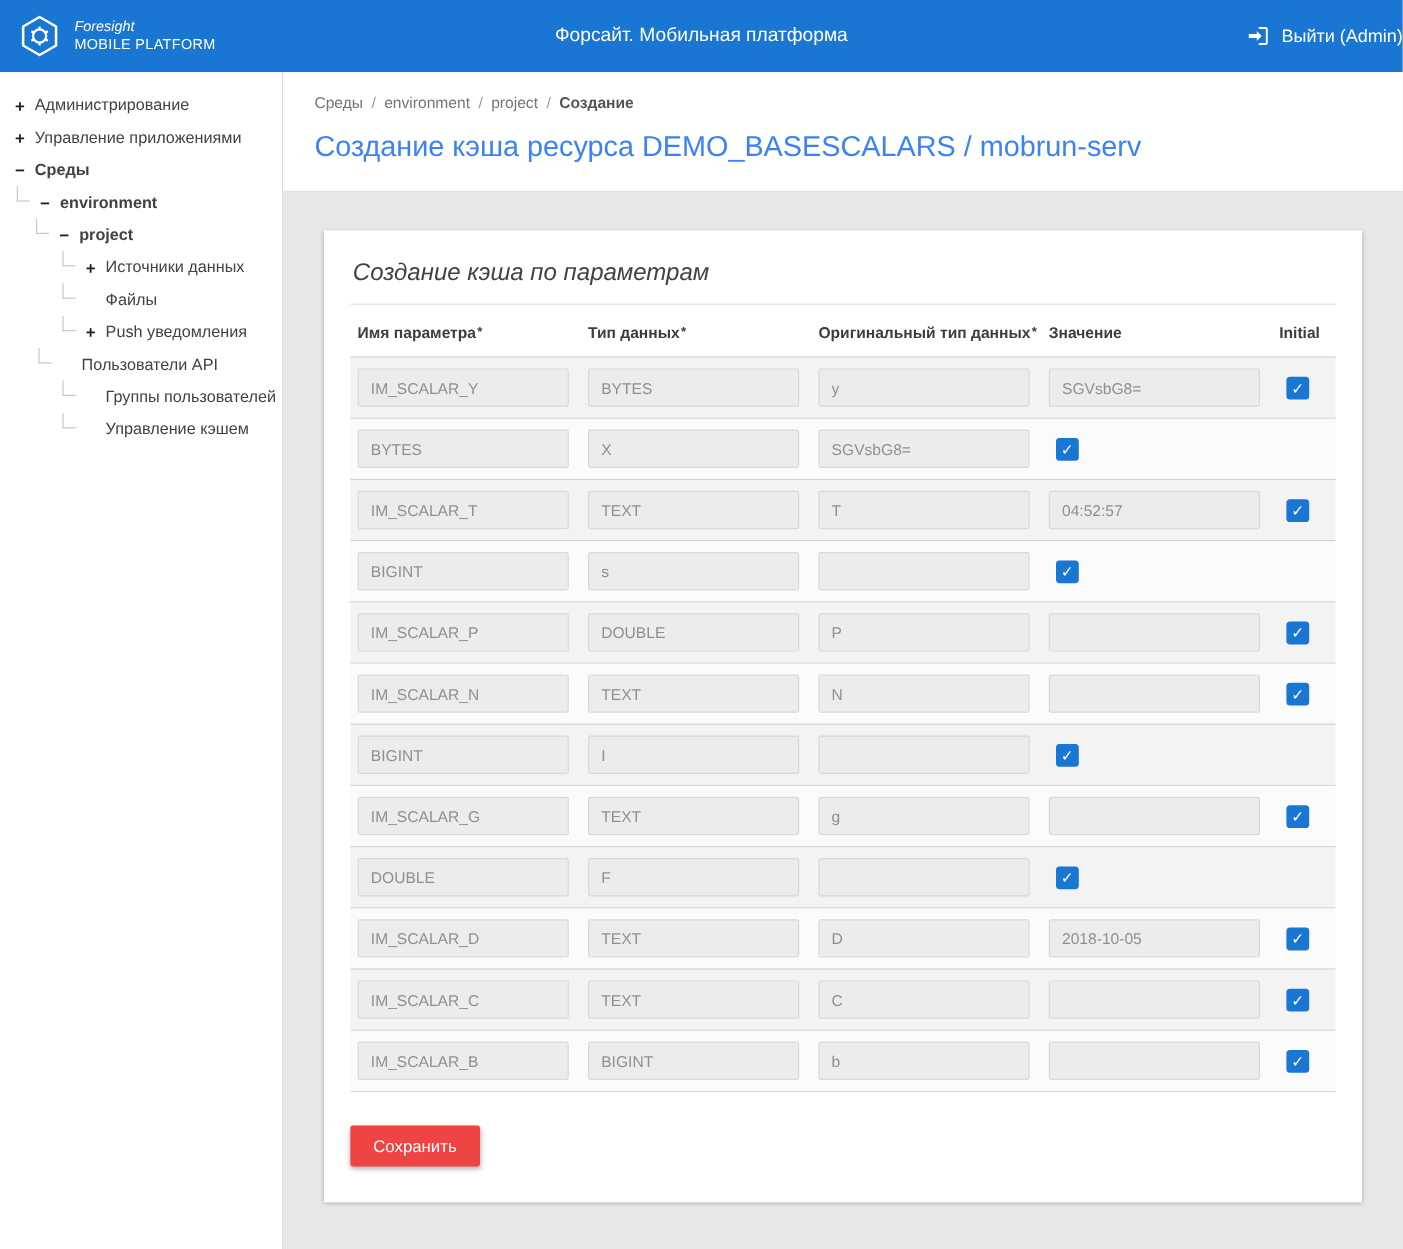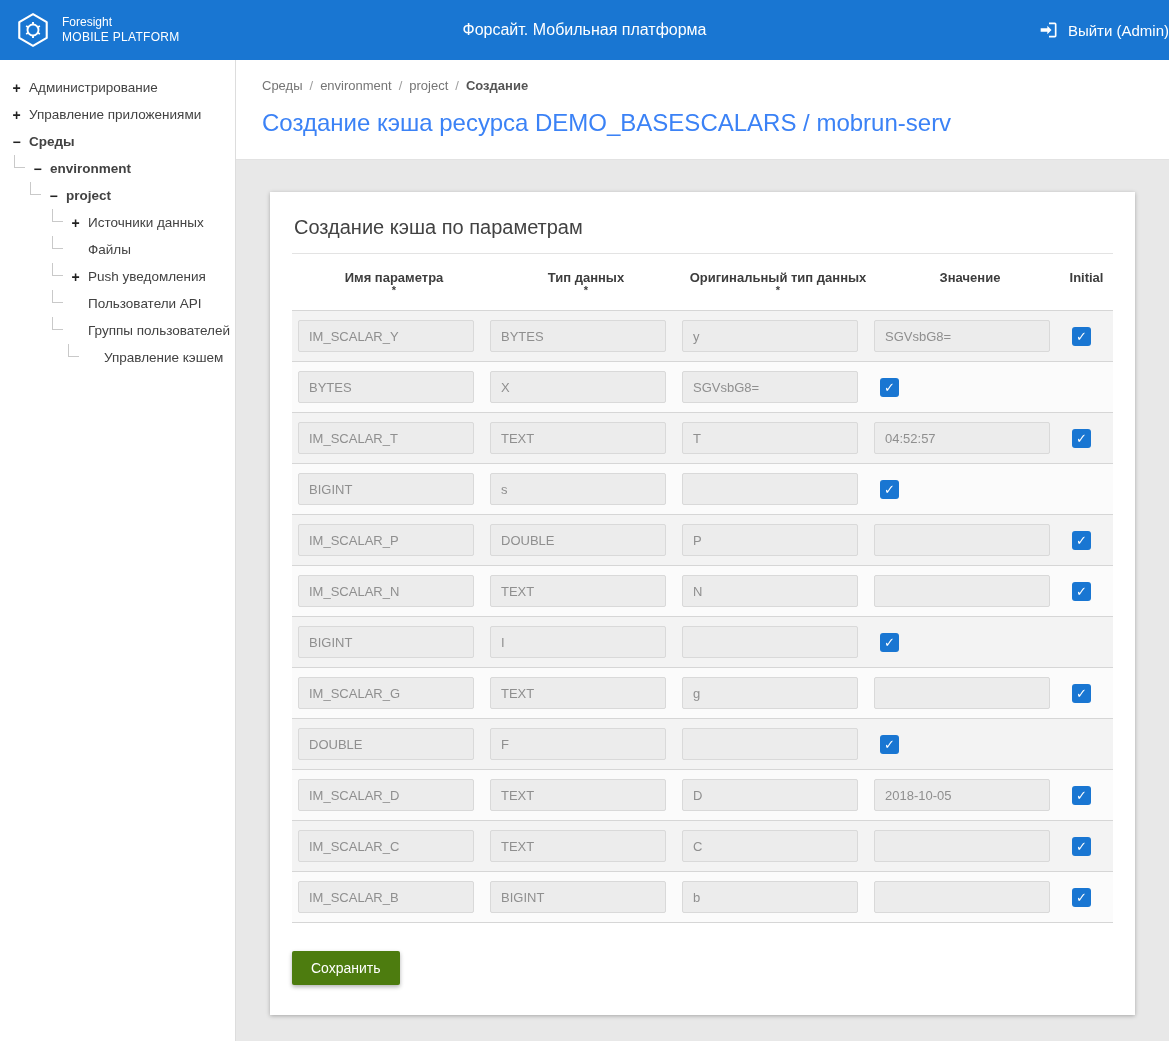--- a/index.html
+++ b/index.html
@@ -11,21 +11,21 @@
   .page { width:1169px; height:1041px; display:flex; flex-direction:column; }
 
   
   .topbar {
     height:60px; flex:0 0 60px; background:#1976d2; position:relative;
     display:flex; align-items:center; justify-content:space-between; color:#fff;
   }
   .brand { display:flex; align-items:center; gap:10px; padding-left:14px; }
   .brand-logo { width:38px; height:38px; }
   .brand-text { display:flex; flex-direction:column; line-height:1.25; }
-  .brand-line1 { font-size:12px; font-weight:400; }
+  .brand-line1 { font-size:12px; font-weight:400;font-style:italic; }
   .brand-line2 { font-size:12px; font-weight:400; letter-spacing:.3px; }
   .topbar-title {
     position:absolute; left:50%; top:50%; transform:translate(-50%,-50%);
     font-size:16px; white-space:nowrap;
   }
   .logout { display:flex; align-items:center; gap:9px; font-size:15px; cursor:pointer; }
   .logout svg { width:20px; height:20px; }
 
   
   .layout { flex:1; display:flex; min-height:0; }
@@ -54,28 +54,28 @@
   .crumb-sep { color:#9e9e9e; }
   .page-title { margin:16px 0 0; font-size:24px; font-weight:400; color:#3b82f6; }
 
   .content { flex:1; padding:32px 34px 36px; overflow:hidden; }
   .card {
     background:#fff; box-shadow:0 1px 4px rgba(0,0,0,.28);
     padding:20px 22px 30px; min-height:800px;
   }
   .card-title {
     margin:0; font-size:20px; font-weight:400; color:#424242;
-    padding:4px 2px 14px; border-bottom:1px solid #e3e3e3;
+    padding:4px 2px 14px; border-bottom:1px solid #e3e3e3;font-style:italic;
   }
 
   .thead {
     display:grid; grid-template-columns:192px 192px 192px 192px 1fr;
     padding:16px 6px 12px; font-size:13px; font-weight:700; color:#3d3d3d;
   }
-  .thead-cell { display:flex; align-items:center; gap:1px;flex-direction:column; }
+  .thead-cell { display:flex; align-items:flex-end; gap:1px; }
   .req { font-weight:700; color:#3d3d3d; font-size:11px; position:relative; top:-2px; }
 
   .tbody { border-bottom:1px solid #d6d6d6; }
   .trow {
     display:grid; grid-template-columns:192px 192px 192px 192px 1fr;
     padding:9px 6px; border-top:1px solid #d6d6d6; align-items:center;
   }
   .trow:nth-child(odd) { background:#f3f3f3; }
   .trow:nth-child(even) { background:#fbfbfb; }
 
@@ -87,21 +87,21 @@
   .field:disabled { opacity:1; }
 
   .cell-check { display:flex; justify-content:flex-start; padding-left:6px; }
   .checkbox {
     width:19px; height:19px; background:#1976d2; border-radius:3px;
     display:flex; align-items:center; justify-content:center; cursor:pointer;
   }
   .check-mark { color:#fff; font-size:13px; font-weight:700; line-height:1; }
 
   .btn-save {
-    margin-top:28px; background:#4d7c0f; color:#fff; border:none; border-radius:2px;
+    margin-top:28px; background:#ef4444; color:#fff; border:none; border-radius:2px;
     padding:9px 19px; font-size:14px; cursor:pointer;
     box-shadow:0 2px 4px rgba(0,0,0,.3);
     font-family:"Liberation Sans","DejaVu Sans",sans-serif;
   }
 </style>
 </head>
 <body>
 
 <div class="page">
 
@@ -178,33 +178,33 @@
     <span class="tree-icon"></span>
     <span class="tree-label">Файлы</span>
   </div>
 
   <div class="tree-item" style="padding-left: 52px;">
     <span class="tree-connector show"></span>
     <span class="tree-icon">+</span>
     <span class="tree-label">Push уведомления</span>
   </div>
 
-  <div class="tree-item" style="padding-left: 52px;">
+  <div class="tree-item" style="padding-left: 32px;">
     <span class="tree-connector show"></span>
     <span class="tree-icon"></span>
     <span class="tree-label">Пользователи API</span>
   </div>
 
   <div class="tree-item" style="padding-left: 52px;">
     <span class="tree-connector show"></span>
     <span class="tree-icon"></span>
     <span class="tree-label">Группы пользователей</span>
   </div>
 
-  <div class="tree-item" style="padding-left: 68px;">
+  <div class="tree-item" style="padding-left: 52px;">
     <span class="tree-connector show"></span>
     <span class="tree-icon"></span>
     <span class="tree-label">Управление кэшем</span>
   </div>
 </div>
     </div>
 
     <div class="main">
       <div class="page-header">
         <div class="breadcrumb">

